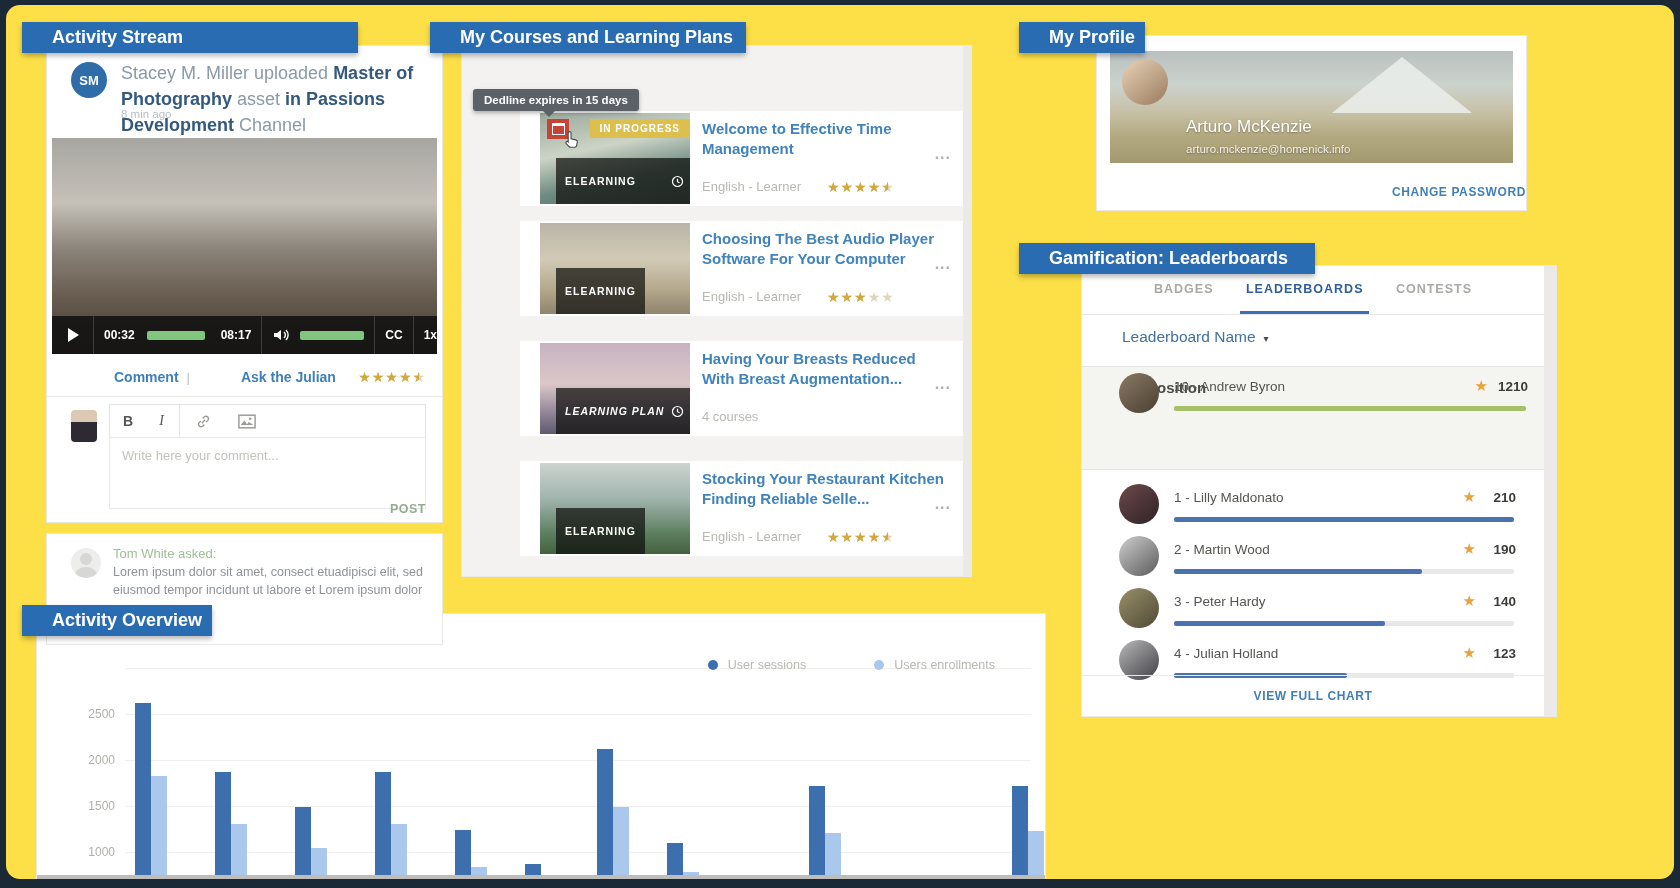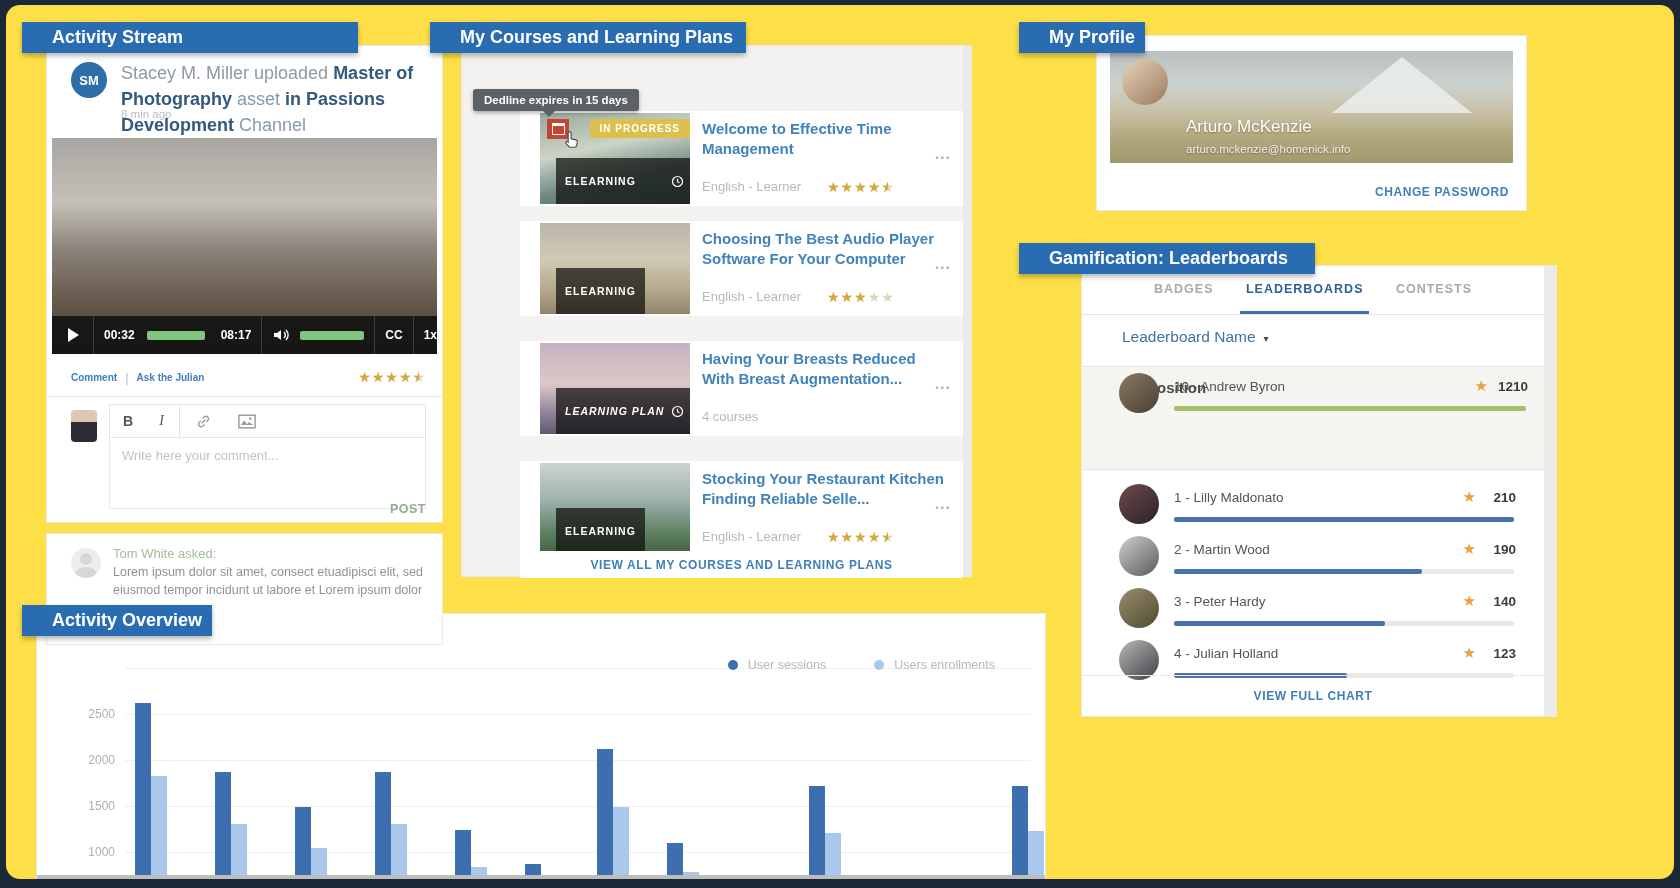--- a/index.html
+++ b/index.html
@@ -21,21 +21,21 @@
   .video{position:absolute;left:5px;right:5px;top:92px;height:216px;}
   .video-img{position:absolute;inset:0;background:
     linear-gradient(180deg,#a8a6a1 0%,#c5c1b9 30%,#8a8278 52%,#6b5f52 72%,#3e362c 100%);}
   .video-bar{position:absolute;left:0;right:0;bottom:0;height:38px;background:rgba(20,20,18,.92);
     display:flex;align-items:center;color:#fff;font-size:12px;font-weight:bold;}
   .vsep{width:1px;height:38px;background:#3d3d3b;margin:0 10px;}
   .vbar-green{height:9px;background:#82c57e;border-radius:2px;}
   .play-tri{width:0;height:0;border-left:11px solid #fff;border-top:7px solid transparent;
     border-bottom:7px solid transparent;margin-left:16px;}
   .actions-row{position:absolute;left:24px;right:16px;top:318px;height:26px;display:flex;align-items:center;}
-  .link-blue{color:#3f7fba;font-weight:bold;font-size:10px;cursor:pointer;}
+  .link-blue{color:#3f7fba;font-weight:bold;font-size:14px;cursor:pointer;margin-left:43px;}
   .composer-divider{position:absolute;left:0;right:0;top:350px;height:1px;background:#eceae7;}
   .composer-av{position:absolute;left:24px;top:364px;width:26px;height:32px;border-radius:4px;
     background:linear-gradient(180deg,#dcc9b4 0 38%,#2e2a33 38%);}
   .composer-toolbar{position:absolute;left:62px;right:16px;top:358px;height:34px;
     border:1px solid #e4e4e2;display:flex;align-items:center;box-sizing:border-box;}
   .tb-btn{padding:0 13px;color:#555;font-size:14px;}
   .tb-sep{width:1px;height:34px;background:#e4e4e2;margin:0 2px;}
   .composer-input{position:absolute;left:62px;right:16px;top:391px;height:72px;
     border:1px solid #e9e8e5;box-sizing:border-box;padding:10px 12px;font-size:13px;color:#c3c3bd;}
   .post-btn{position:absolute;right:16px;bottom:6px;color:#93ac92;font-weight:bold;
@@ -98,21 +98,21 @@
   .pimg::before{content:"";position:absolute;left:55%;top:6px;width:0;height:0;
     border-left:70px solid transparent;border-right:70px solid transparent;
     border-bottom:56px solid rgba(235,238,236,.85);}
   .pavatar{position:absolute;left:12px;top:8px;width:46px;height:46px;border-radius:50%;
     background:linear-gradient(140deg,#e8d3b8,#9a7b5e);}
   .pname{position:absolute;left:76px;bottom:26px;color:#fff;font-size:17px;
     text-shadow:0 1px 2px rgba(0,0,0,.35);}
   .pemail{position:absolute;left:76px;bottom:8px;color:#f2efe6;font-size:11.5px;
     text-shadow:0 1px 2px rgba(0,0,0,.35);}
   .pfoot{position:absolute;left:0;right:0;bottom:0;height:36px;display:flex;
-    align-items:center;justify-content:flex-end;padding-right:17px;}
+    align-items:center;justify-content:flex-end;padding-right:0;}
   .small-link{color:#3f7fba;font-weight:bold;font-size:12px;letter-spacing:.6px;}
   
   .tabs{position:absolute;left:0;right:12px;top:0;height:48px;border-bottom:1px solid #e6e6e4;
     display:flex;align-items:stretch;justify-content:space-between;padding:0 66px;}
   .tab{display:flex;align-items:center;font-size:12.5px;font-weight:bold;letter-spacing:1px;
     color:#a9a9a5;border-bottom:3px solid transparent;padding:0 6px;}
   .tab.active{color:#2e5f96;border-bottom-color:#3f6fb5;}
   .lb-dropdown{position:absolute;left:40px;top:62px;color:#40719f;font-size:15.5px;}
   .lb-caret{color:#4a4a46;font-size:10px;margin-left:8px;}
   .mypos{position:absolute;left:0;right:0;top:100px;height:102px;background:#f4f4f1;
@@ -127,21 +127,21 @@
   .av-julian{background:linear-gradient(140deg,#b9b9b9,#3f3f46);}
   .lb-name{position:absolute;left:92px;top:12px;font-size:13.5px;color:#55544f;}
   .lb-pts{position:absolute;right:28px;top:12px;font-size:13.5px;font-weight:bold;color:#3c3c38;}
   .lb-star{position:absolute;right:68px;top:10px;color:#e8a33d;font-size:15px;}
   .lb-track{position:absolute;left:92px;right:30px;bottom:8px;height:5px;background:#e8e8e6;border-radius:2px;}
   .lb-fill{height:5px;border-radius:2px;}
   .lb-entries{position:absolute;left:0;right:12px;top:212px;}
   .lb-foot{position:absolute;left:0;right:12px;bottom:0;height:40px;border-top:1px solid #eceae8;
     display:flex;align-items:center;justify-content:center;}
   
-  .legend{position:absolute;right:50px;top:44px;display:flex;gap:48px;z-index:3;}
+  .legend{position:absolute;right:50px;top:44px;display:flex;gap:68px;z-index:3;}
   .legend-item{display:flex;align-items:center;gap:10px;font-size:12.5px;color:#b9b9b3;}
   .legend-dot{width:10px;height:10px;border-radius:50%;}
   .gridline{position:absolute;left:88px;right:14px;height:1px;background:#f0efec;}
   .ytick{position:absolute;left:20px;width:58px;text-align:right;font-size:12px;color:#b0b0aa;}
   .bar{position:absolute;bottom:0;width:16px;}
   .axis-band{position:absolute;left:0;right:0;bottom:0;height:5px;background:#bdbdbb;z-index:4;}
   .icon-svg{display:inline-block;vertical-align:middle;}
 </style>
 </head>
 <body>
@@ -289,21 +289,20 @@
 
    </div>
    <div class="course-title">Stocking Your Restaurant Kitchen Finding Reliable Selle...</div>
    <div class="course-meta">
             <span>English - Learner</span>
             <span class="stars"><span class="stars-bg">★★★★★</span><span class="stars-fill" style="width:90%">★★★★★</span></span>
           </div>
    <div class="row-menu">...</div>
  </div>
       </div>
-    <div class="view-all">VIEW ALL MY COURSES AND LEARNING PLANS</div>
     <div class="scroll-strip"></div>
   </div>
 
   <div class="tooltip">Dedline expires in 15 days</div>
 
   <div class="banner" style="left:1013px;top:17px;width:96px;">My Profile</div>
 
   <div class="card" style="left:1090px;top:30px;width:431px;height:176px;">
     <div class="pimg">
       <div class="pavatar"></div>

